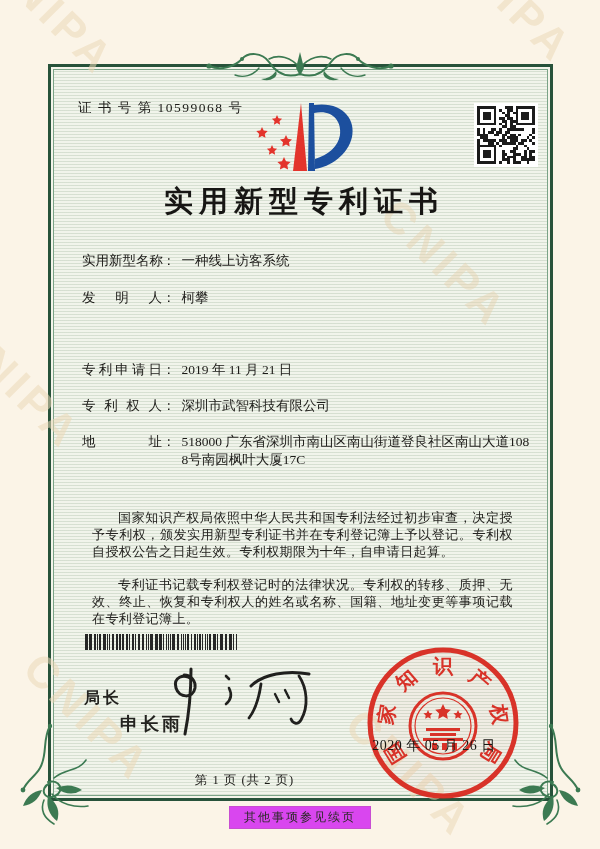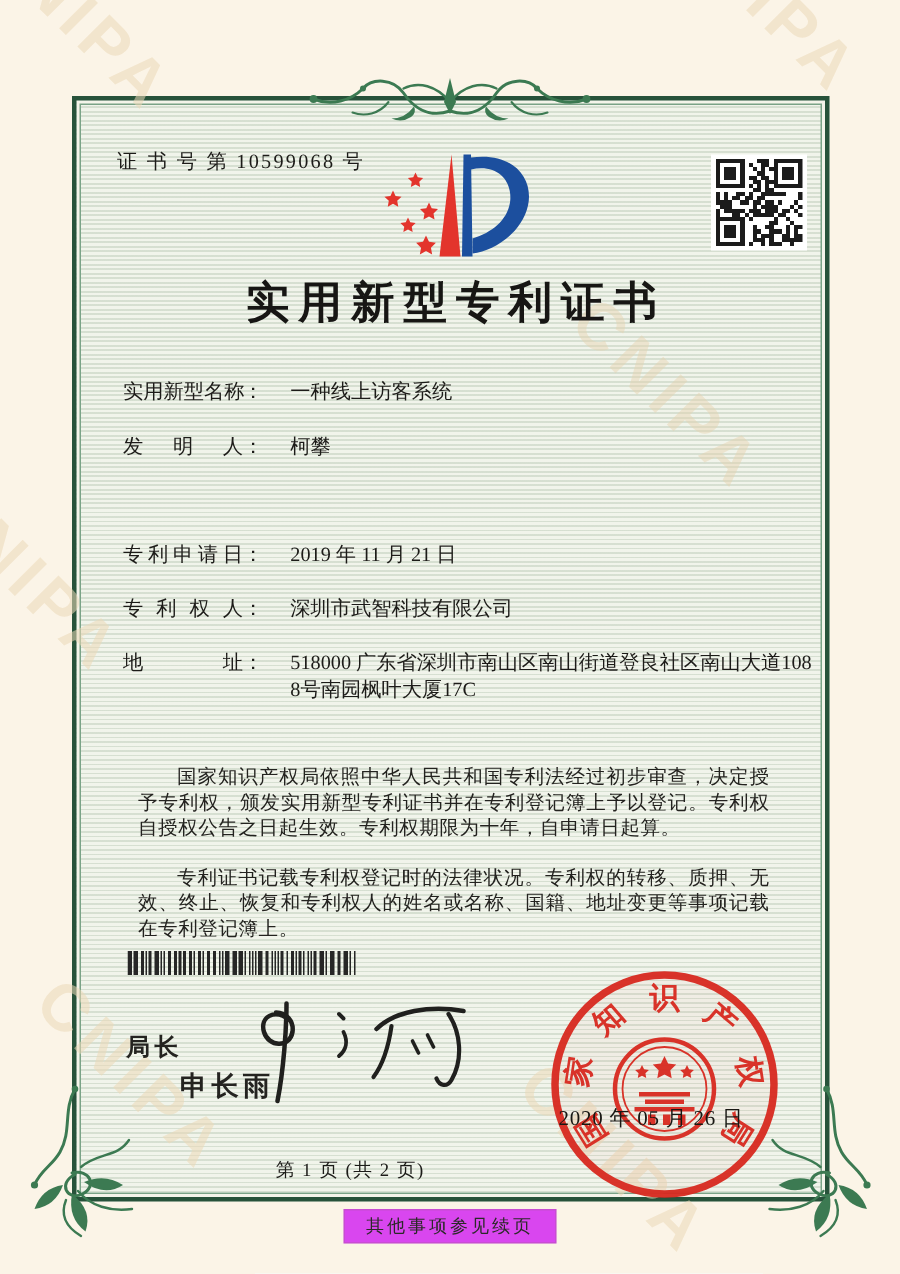--- a/index.html
+++ b/index.html
@@ -30,38 +30,38 @@
   .content{position:absolute;z-index:4;left:0;top:0;width:600px;height:849px;pointer-events:none;}
   .cert-no{position:absolute;left:78px;top:99px;font-size:13.5px;letter-spacing:1.5px;}
   .logo{position:absolute;left:248px;top:97px;width:112px;height:80px;}
   .qr{position:absolute;left:474px;top:103px;width:64px;height:64px;background:#fff;
       box-sizing:border-box;padding:3px;}
   .qr svg{display:block;width:58px;height:58px;}
   .title{position:absolute;left:48px;top:182px;width:512px;text-align:center;
          font-size:29px;font-weight:bold;letter-spacing:6px;color:#171614;}
   .row{position:absolute;left:82px;font-size:13.5px;white-space:nowrap;width:445px;}
   .row .label{display:inline-block;width:80px;text-align:justify;text-align-last:justify;vertical-align:top;}
-  .row .value{margin-left:18px;}
+  .row .value{margin-left:6px;}
   .row .value.addr{display:inline-block;width:352px;white-space:normal;
                    word-break:break-all;line-height:17.5px;vertical-align:top;}
   .row .grp2{position:absolute;left:248px;top:0;}
   .paras{position:absolute;left:76px;top:494px;width:453px;font-size:13px;
          line-height:16.9px;text-align:justify;color:#23221f;}
   .paras p{margin:16px;text-indent:2em;letter-spacing:.4px;}
   .barcode{position:absolute;left:85px;top:634px;width:155px;height:16px;}
   .signer-title{position:absolute;left:84px;top:688px;font-family:"Liberation Sans","DejaVu Sans",sans-serif;
         font-weight:bold;font-size:16px;letter-spacing:3px;color:#242320;}
   .signer-name{position:absolute;left:84px;top:712px;font-family:"Liberation Sans","DejaVu Sans",sans-serif;
         font-weight:bold;font-size:18px;letter-spacing:3px;color:#242320;padding-left:36px;}
   .signature{position:absolute;left:163px;top:666px;width:158px;height:74px;z-index:5;}
   .seal{position:absolute;left:364px;top:644px;width:158px;height:158px;z-index:5;
         mix-blend-mode:multiply;opacity:.95;}
   .seal-date{position:absolute;left:358px;top:737px;width:152px;text-align:center;z-index:6;
         font-size:14px;color:#181713;letter-spacing:.5px;}
-  .page-info{position:absolute;left:32px;top:772px;width:403px;text-align:center;font-size:12.5px;letter-spacing:1px;}
+  .page-info{position:absolute;left:43px;top:772px;width:403px;text-align:center;font-size:12.5px;letter-spacing:1px;}
   .note{position:absolute;left:50%;transform:translateX(-50%);top:806px;z-index:4;
         background:#d946ef;border:1px solid rgba(120,110,80,.18);padding:2px 14px;
         font-size:12px;letter-spacing:2px;color:#2a2a26;}
   .orn{position:absolute;z-index:3;pointer-events:none;}
   .orn-top{left:203px;top:44px;}
   .orn-bl{left:10px;top:720px;}
   .orn-br{left:486px;top:720px;transform:scaleX(-1);}
 </style>
 </head>
 <body>

